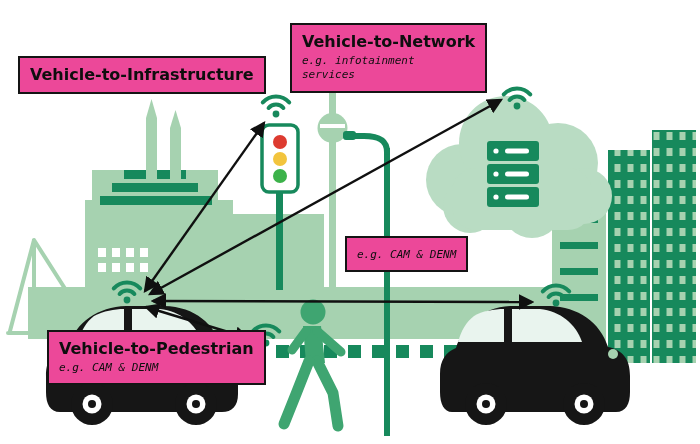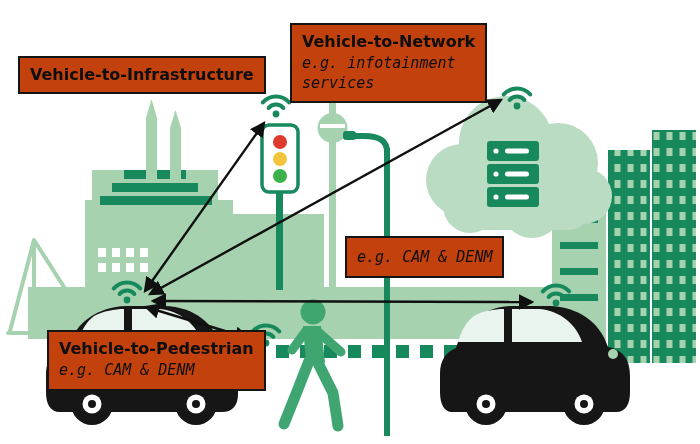--- a/index.html
+++ b/index.html
@@ -4,29 +4,29 @@
 <style>
   html,body{margin:0;padding:0;background:#ffffff;}
   .stage{
     position:relative;width:700px;height:444px;background:#ffffff;overflow:hidden;
     font-family:"Liberation Sans",sans-serif;
   }
   .scene{position:absolute;left:0;top:0;}
 
   
   .label-box{
-    position:absolute;display:inline-block;background:#c2410c;
+    position:absolute;display:inline-block;background:#ec4899;
     border:2px solid #141414;padding:7px 10px 8px 10px;z-index:5;
   }
   .box-title{
     font-family:"DejaVu Sans",sans-serif;font-weight:bold;font-size:16px;
     line-height:1.2;color:#0e0e0e;white-space:nowrap;
   }
   .box-subtitle{
-    font-family:"DejaVu Sans Mono",monospace;font-style:italic;font-size:15px;
+    font-family:"DejaVu Sans Mono",monospace;font-style:italic;font-size:11px;
     line-height:1.3;color:#0e0e0e;white-space:pre-line;margin-top:3px;
   }
 
   
   .fill-light{fill:var(--light-green,#a6d2b0);}
   .fill-cloud{fill:var(--cloud-green,#b9dcc3);}
   .fill-dark{fill:var(--dark-green,#17895c);}
   .fill-mid{fill:var(--mid-green,#3fa571);}
   .fill-car{fill:var(--car-black,#161616);}
   .fill-glass{fill:var(--glass-white,#e9f4ee);}

